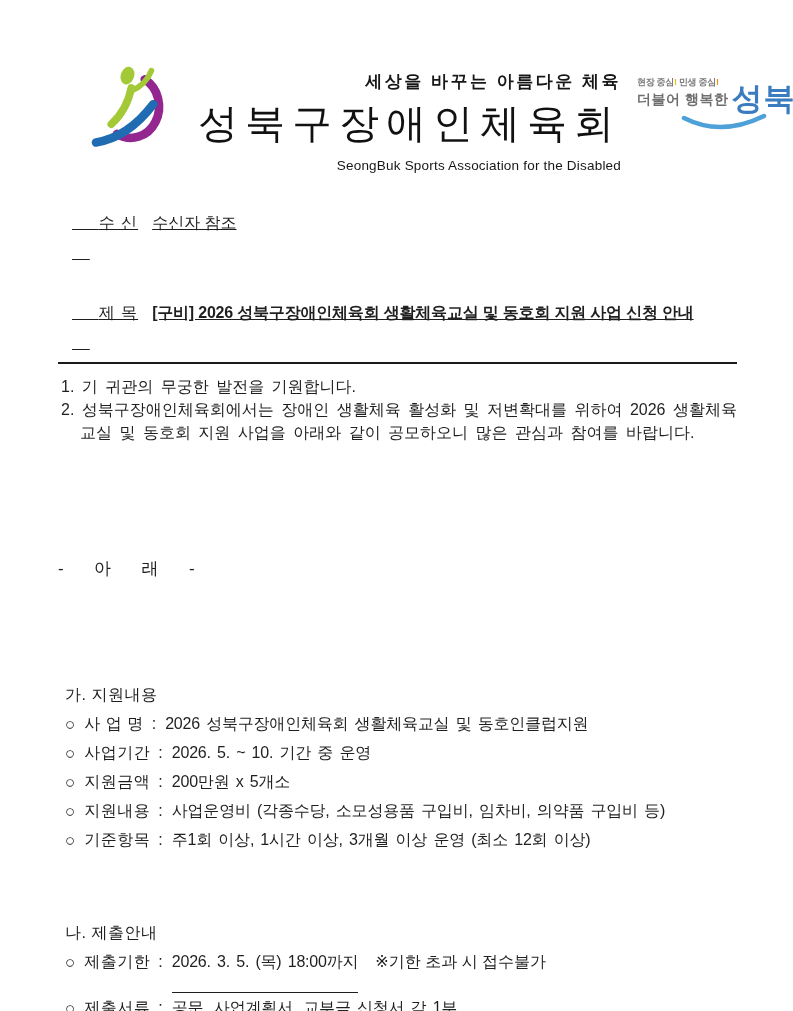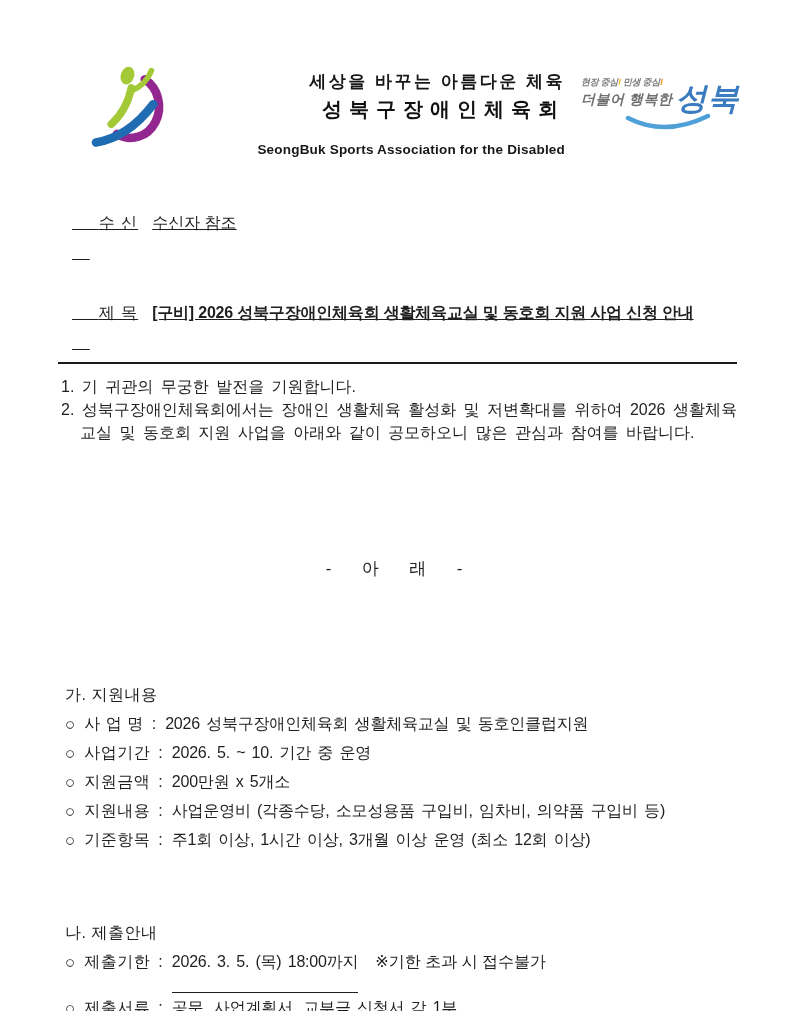--- a/index.html
+++ b/index.html
@@ -35,41 +35,40 @@
     padding-top: 4px;
     white-space: nowrap;
   }
   .slogan {
     font-size: 17px;
     font-weight: bold;
     letter-spacing: 2.5px;
     color: #171717;
   }
   .org-ko {
-    font-size: 20px;
-    font-weight: bold;
+    font-size: 40px;
+    font-weight: normal;
     letter-spacing: 7px;
     margin-top: 3px;
     color: #111111;
   }
   .org-en {
     font-size: 13.5px;
-    font-weight: bold;
+    font-weight: normal;
     letter-spacing: 0.2px;
-    margin-top: 19px;
+    margin-top: 7px;
     color: #171717;
   }
   .logo-right {
     flex: 0 0 auto;
     width: 172px;
     position: relative;
     padding-top: 10px;
     padding-left: 16px;
     white-space: nowrap;
-    font-style: italic;
   }
   .rl-row { display: flex; align-items: flex-end; }
   .rl-lines { padding-bottom: 4px; }
   .rl-line1 { font-size: 9px; color: #7b7b7b; font-weight: bold; letter-spacing: -0.3px; }
   .rl-line1 .ex1 { color: #f2b705; }
   .rl-line1 .ex2 { color: #f28705; }
   .rl-line2 { font-size: 14px; color: #6e6e6e; font-weight: bold; margin-top: 2px; letter-spacing: 0.5px; }
   .rl-name {
     font-size: 31px;
     font-weight: bold;
@@ -93,21 +92,20 @@
   .body-text { margin-top: 11px; font-size: 16px; line-height: 23px; padding-left: 3px; }
   .body-text p {
     padding-left: 19px;
     text-indent: -19px;
     white-space: pre-wrap;
     word-spacing: 3px;
     word-break: break-all;
   }
   .below-marker {
     margin-top: 113px;
-    text-align: center;
     font-size: 17px;
     letter-spacing: 7px;
     white-space: pre-wrap;
   }
 
   
   .section { font-size: 16px; padding-left: 7px; }
   .section-a { margin-top: 100px; }
   .section-b { margin-top: 64px; }
   .section-heading { line-height: 29px; letter-spacing: 0.5px; }

